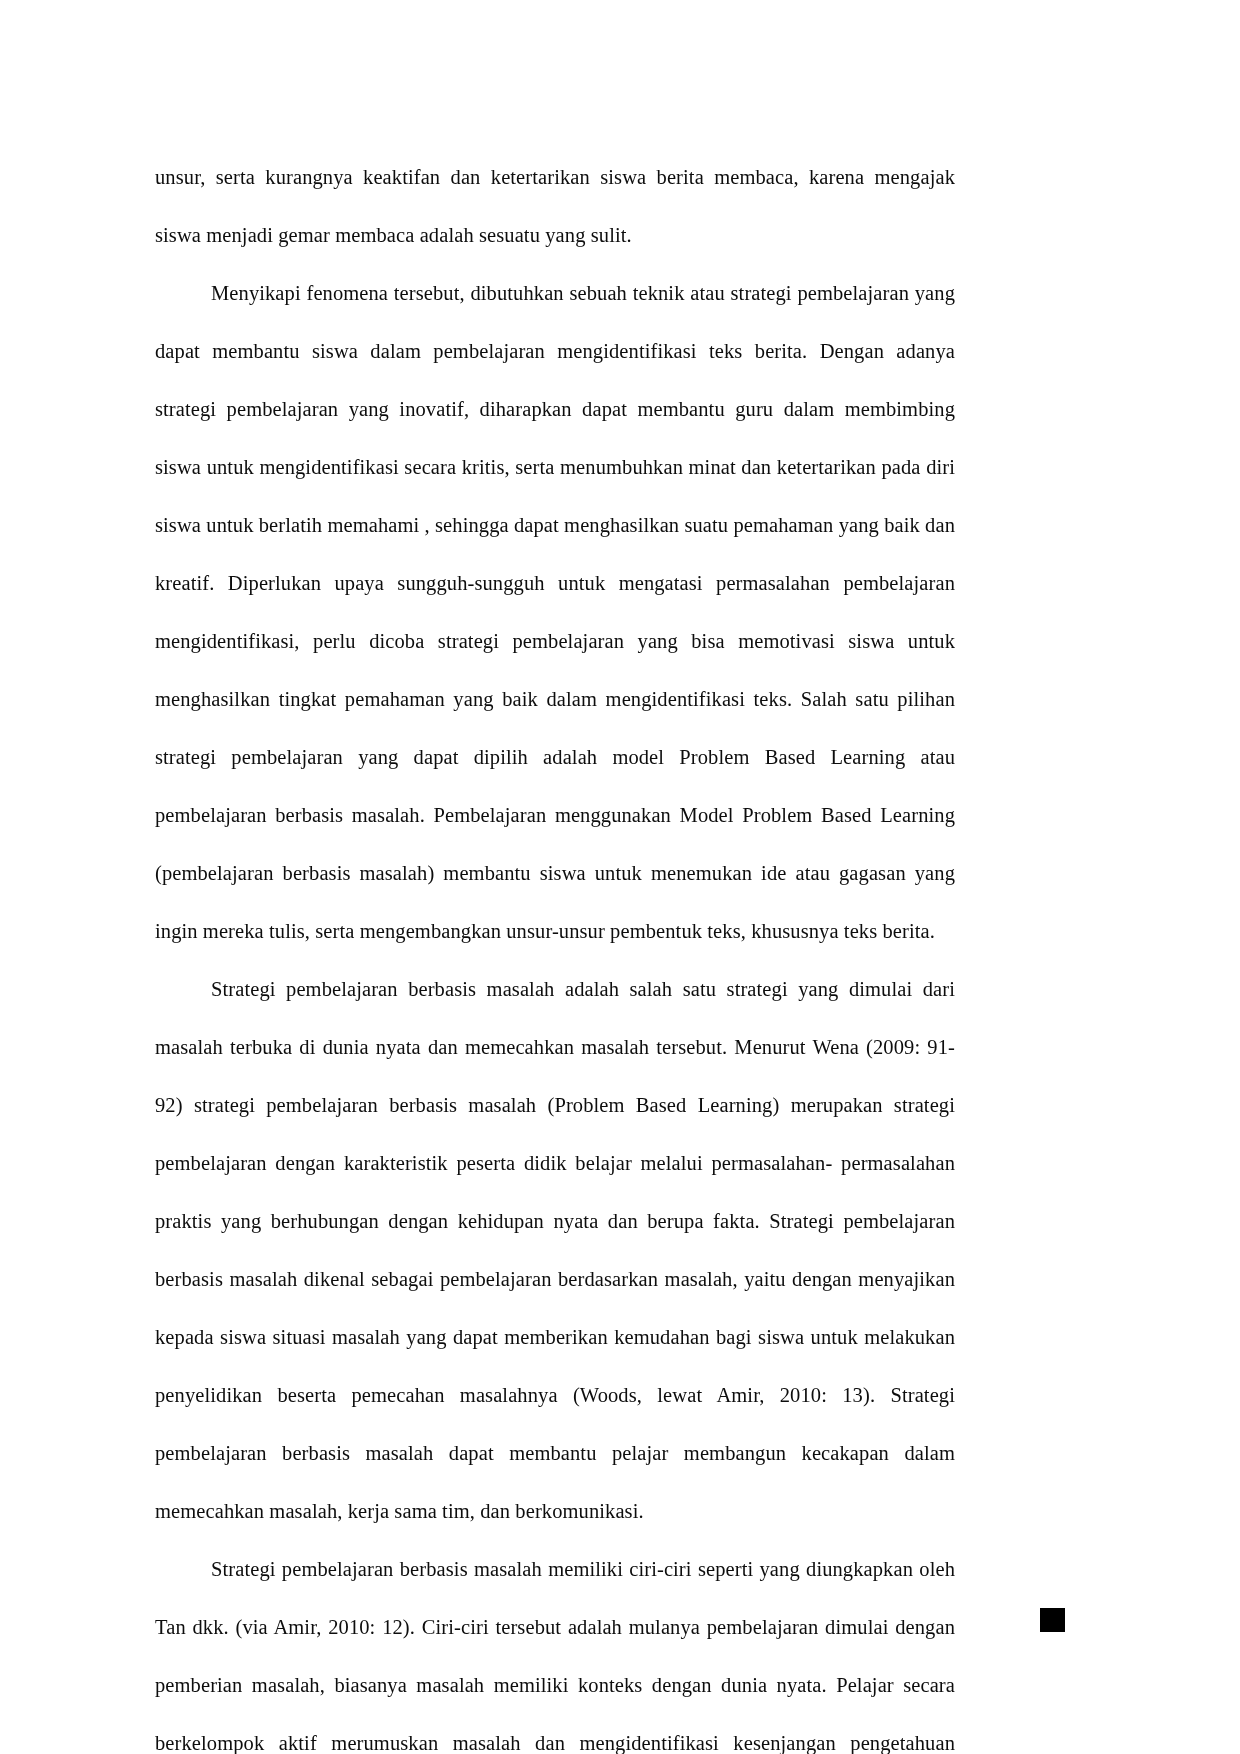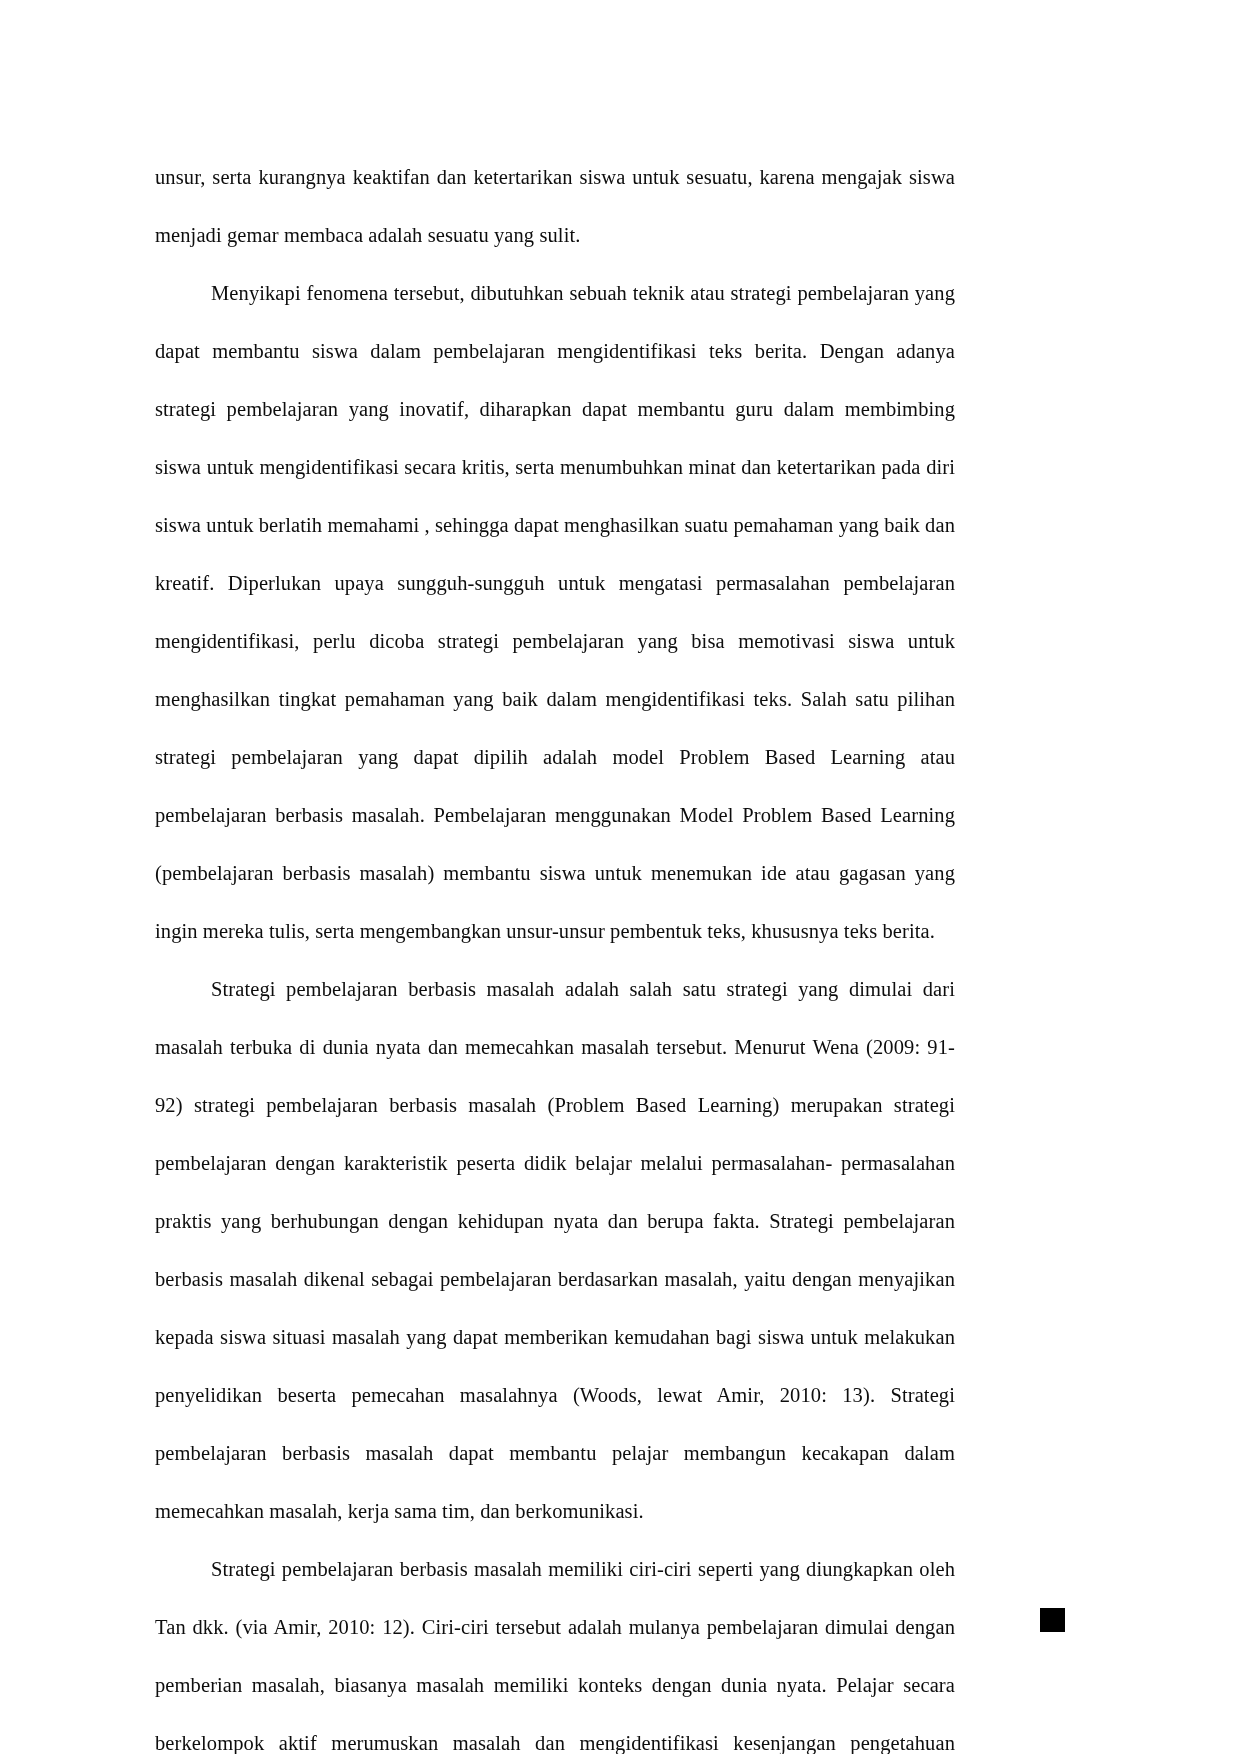--- a/index.html
+++ b/index.html
@@ -55,21 +55,21 @@
     background: #000000;
   }
 </style>
 </head>
 <body>
 
 <div class="page">
 
   <div class="text-column">
 
-    <p class="para">unsur, serta kurangnya keaktifan dan ketertarikan siswa untuk sesuatu, karena mengajak siswa menjadi gemar membaca adalah sesuatu yang sulit.</p>
+    <p class="para">unsur, serta kurangnya keaktifan dan ketertarikan siswa berita membaca, karena mengajak siswa menjadi gemar membaca adalah sesuatu yang sulit.</p>
 
     <p class="para indent">Menyikapi fenomena tersebut, dibutuhkan sebuah teknik atau strategi pembelajaran yang dapat membantu siswa dalam pembelajaran mengidentifikasi teks berita. Dengan adanya strategi pembelajaran yang inovatif, diharapkan dapat membantu guru dalam membimbing siswa untuk mengidentifikasi secara kritis, serta menumbuhkan minat dan ketertarikan pada diri siswa untuk berlatih memahami , sehingga dapat menghasilkan suatu pemahaman yang baik dan kreatif. Diperlukan upaya sungguh-sungguh untuk mengatasi permasalahan pembelajaran mengidentifikasi, perlu dicoba strategi pembelajaran yang bisa memotivasi siswa untuk menghasilkan tingkat pemahaman yang baik dalam mengidentifikasi teks. Salah satu pilihan strategi pembelajaran yang dapat dipilih adalah model Problem Based Learning atau pembelajaran berbasis masalah. Pembelajaran menggunakan Model Problem Based Learning (pembelajaran berbasis masalah) membantu siswa untuk menemukan ide atau gagasan yang ingin mereka tulis, serta mengembangkan unsur-unsur pembentuk teks, khususnya teks berita.</p>
 
     <p class="para indent">Strategi pembelajaran berbasis masalah adalah salah satu strategi yang dimulai dari masalah terbuka di dunia nyata dan memecahkan masalah tersebut. Menurut Wena (2009: 91-92) strategi pembelajaran berbasis masalah (Problem Based Learning) merupakan strategi pembelajaran dengan karakteristik peserta didik belajar melalui permasalahan- permasalahan praktis yang berhubungan dengan kehidupan nyata dan berupa fakta. Strategi pembelajaran berbasis masalah dikenal sebagai pembelajaran berdasarkan masalah, yaitu dengan menyajikan kepada siswa situasi masalah yang dapat memberikan kemudahan bagi siswa untuk melakukan penyelidikan beserta pemecahan masalahnya (Woods, lewat Amir, 2010: 13). Strategi pembelajaran berbasis masalah dapat membantu pelajar membangun kecakapan dalam memecahkan masalah, kerja sama tim, dan berkomunikasi.</p>
 
     <p class="para indent">Strategi pembelajaran berbasis masalah memiliki ciri-ciri seperti yang diungkapkan oleh Tan dkk. (via Amir, 2010: 12). Ciri-ciri tersebut adalah mulanya pembelajaran dimulai dengan pemberian masalah, biasanya masalah memiliki konteks dengan dunia nyata. Pelajar secara berkelompok aktif merumuskan masalah dan mengidentifikasi kesenjangan pengetahuan mereka. Pelajar mempelajari dan mencari</p>
 
   </div>
 
   <div class="page-mark"></div>

